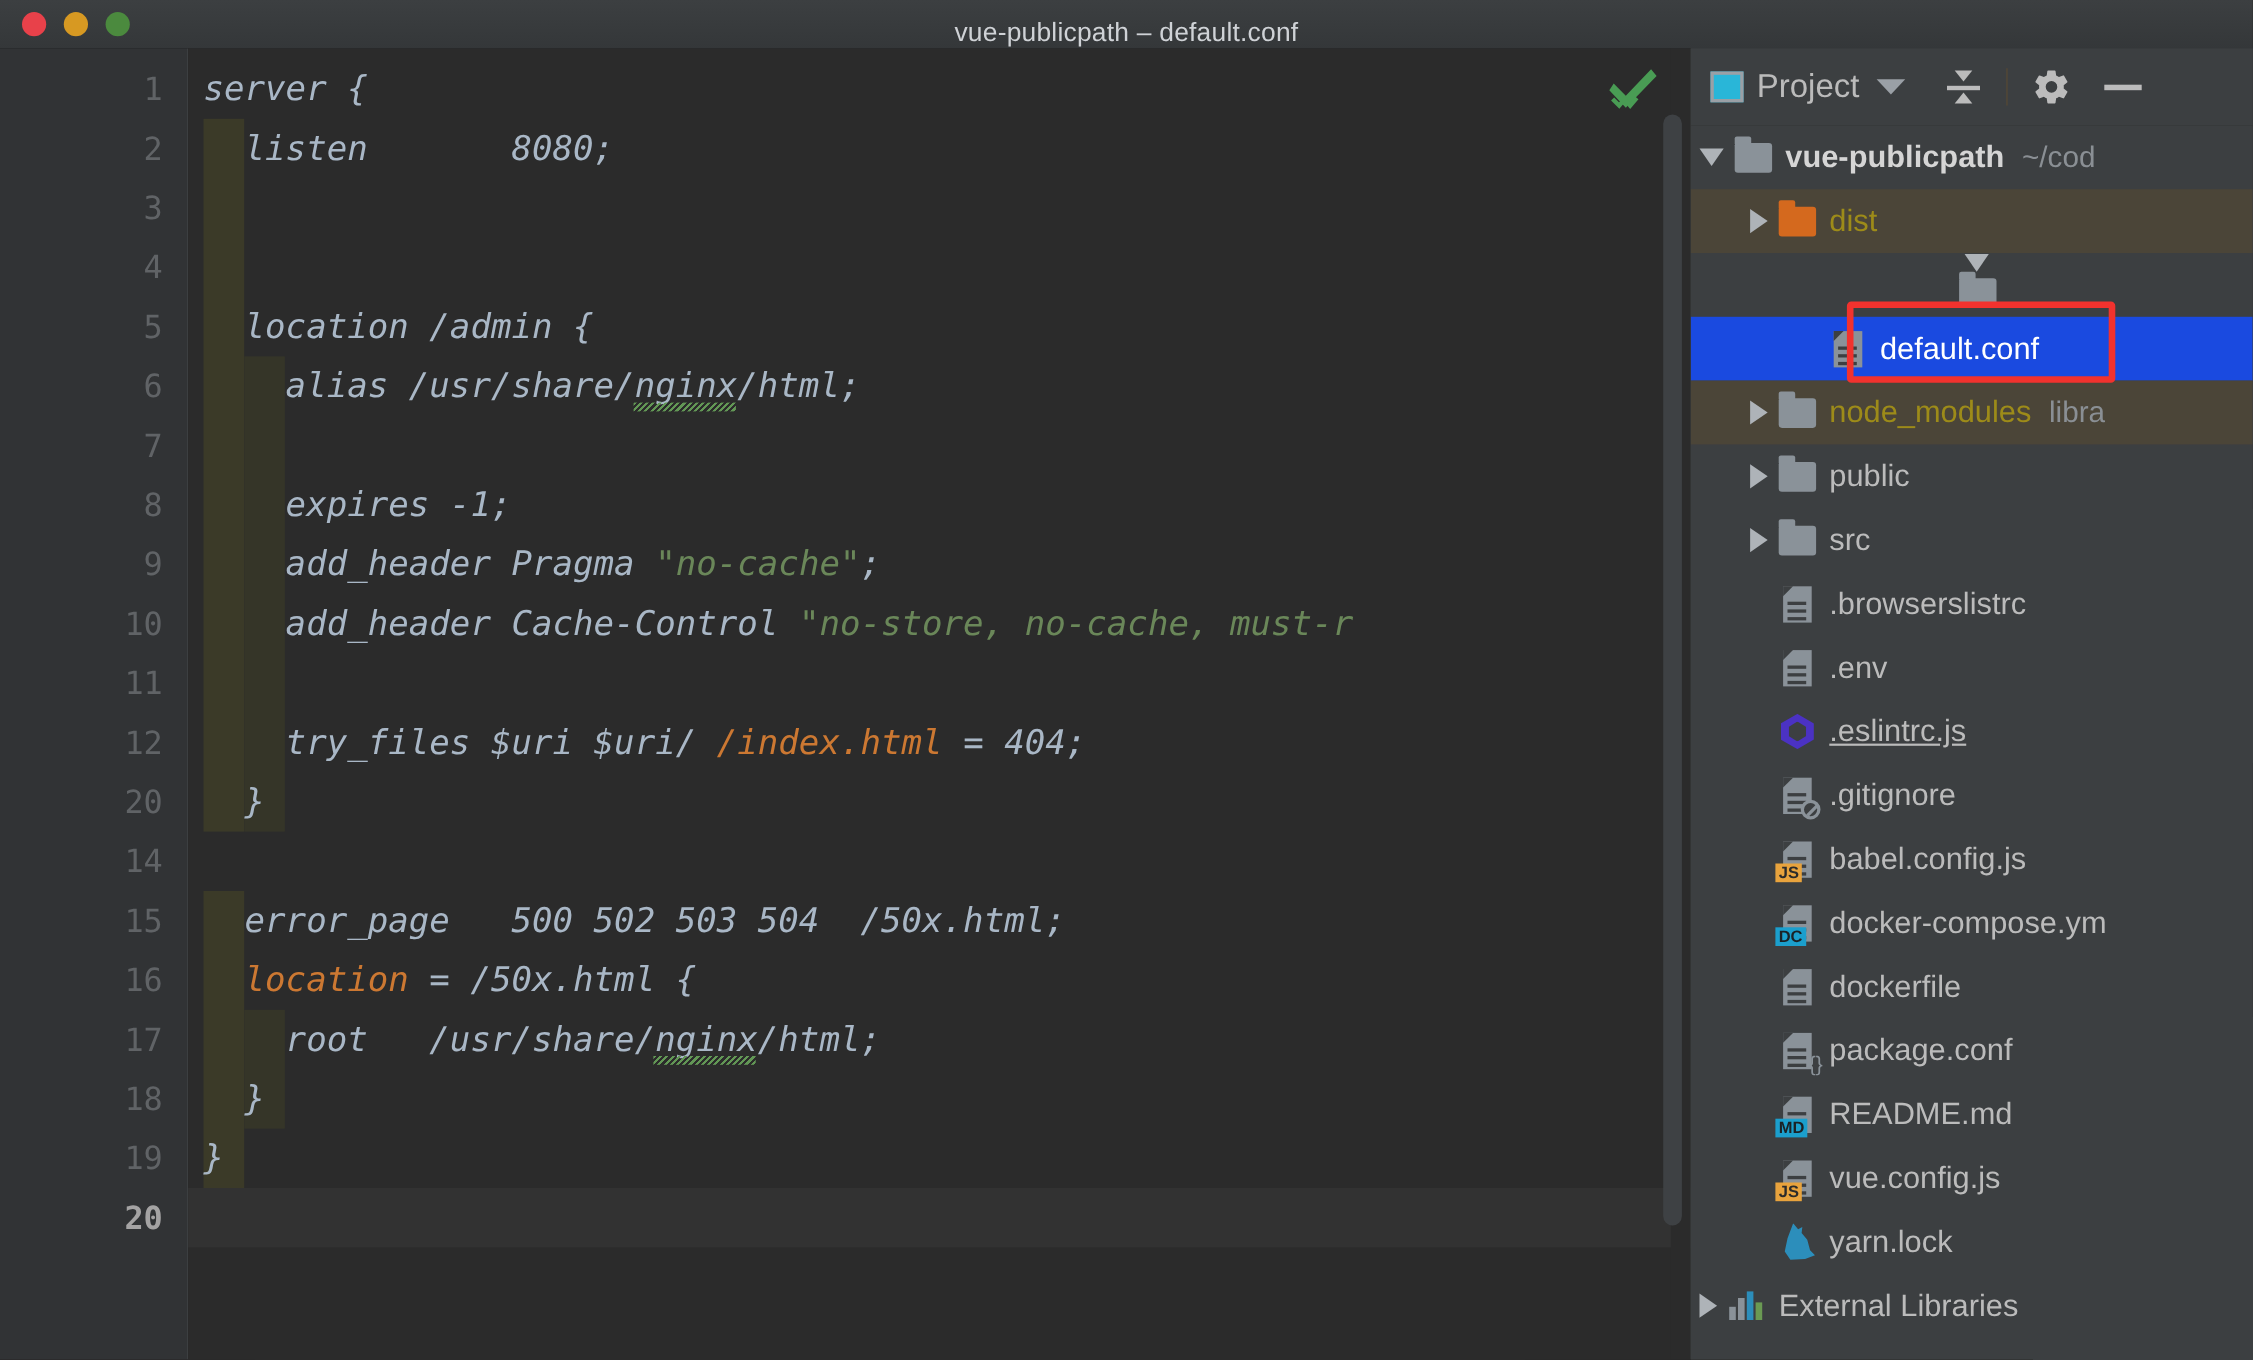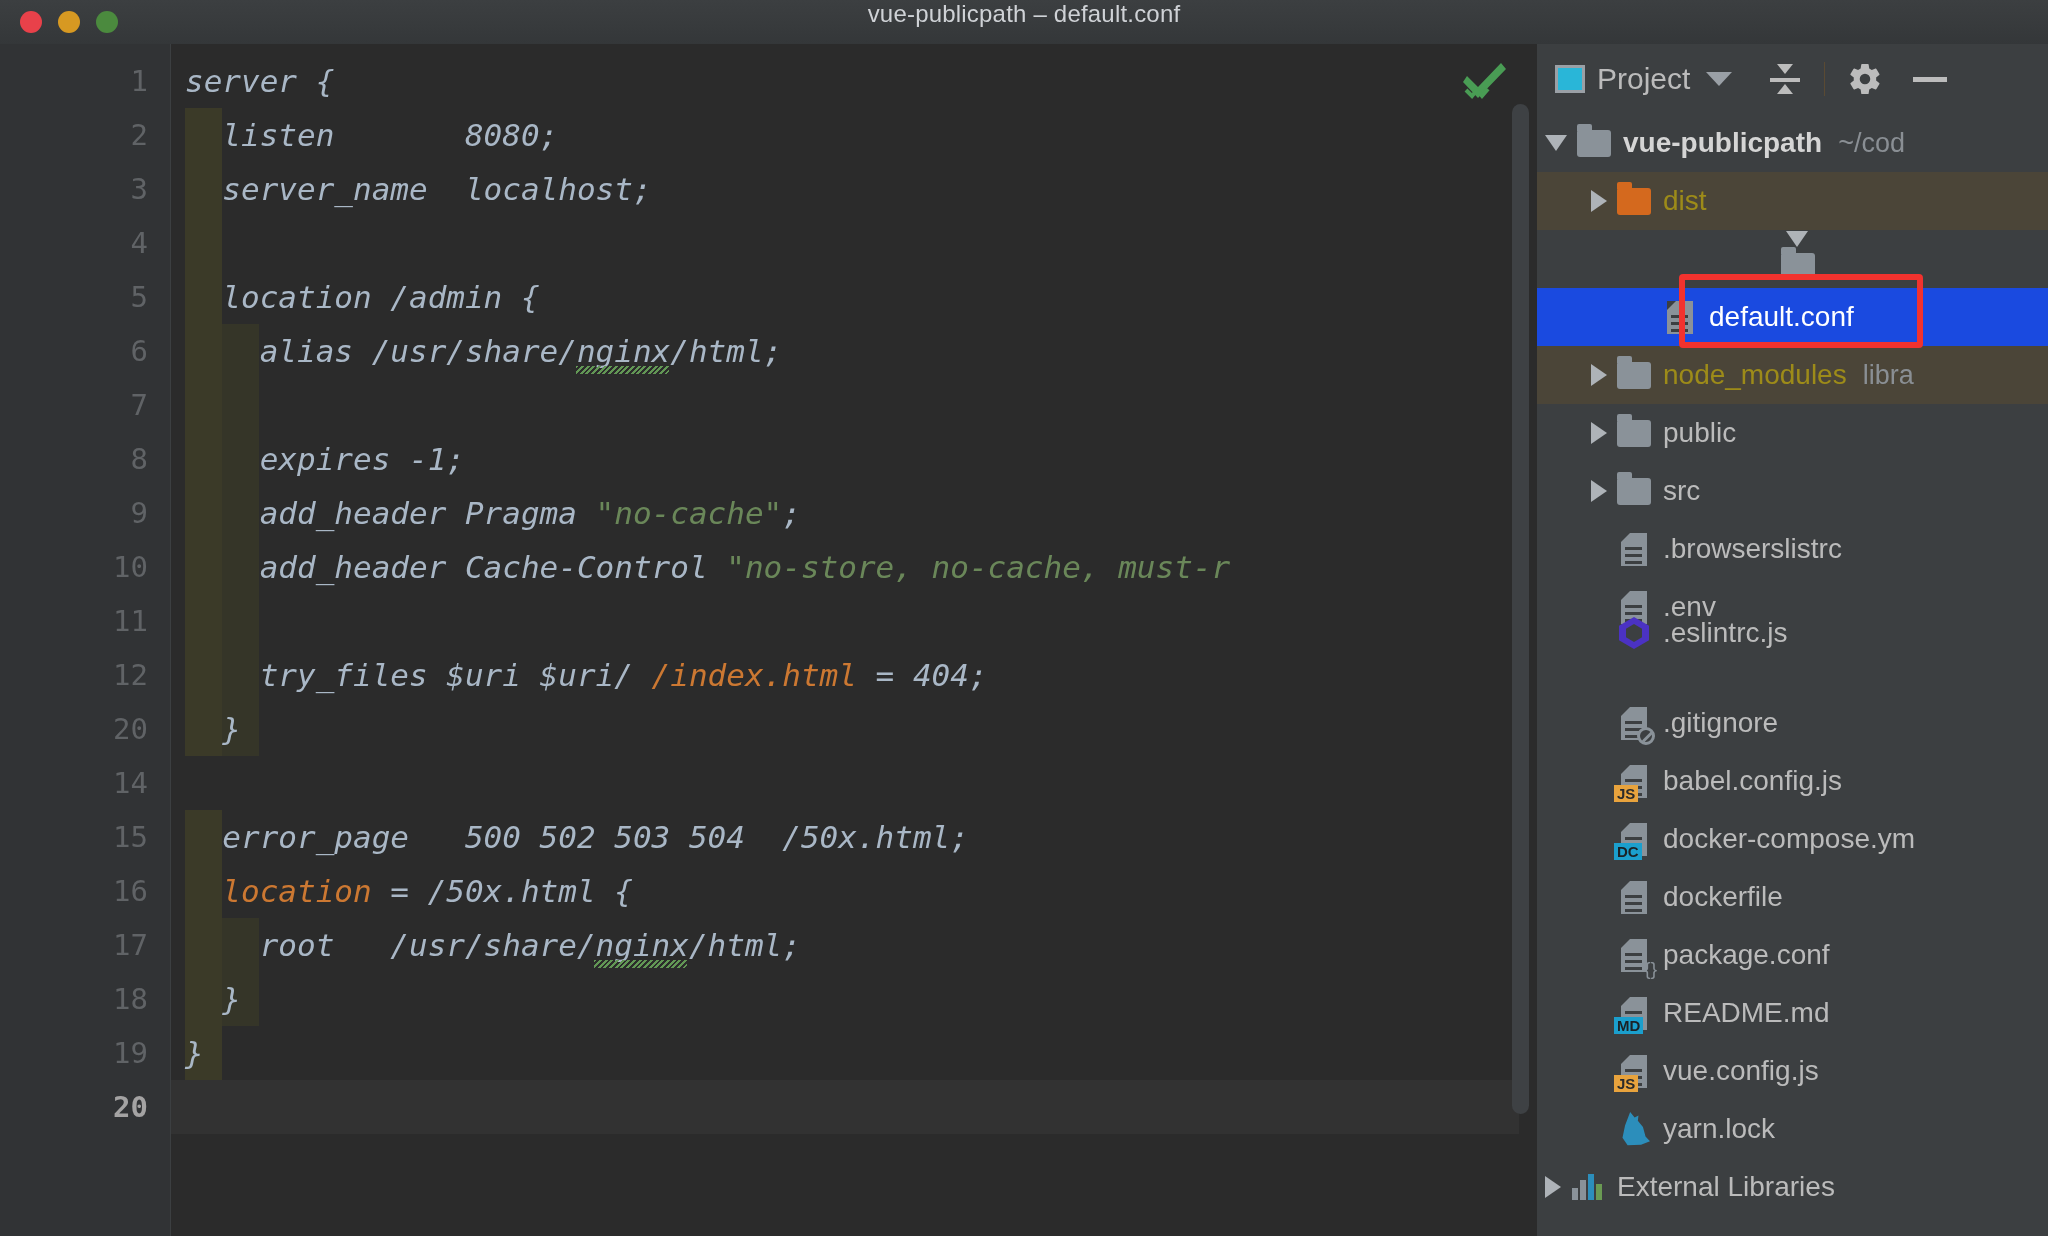--- a/index.html
+++ b/index.html
@@ -8,21 +8,21 @@
     font-family:"Liberation Sans", sans-serif;
     -webkit-font-smoothing:antialiased;
   }
   #app{position:relative;width:2048px;height:1236px;background:#2b2b2b;}
 
   
   .titlebar{
     position:absolute;left:0;top:0;width:2048px;height:44px;
     background:linear-gradient(#3c3f41,#343739);
     border-bottom:1px solid #23262a;
-    display:flex;align-items:flex-start;
+    display:flex;align-items:flex-end;
   }
   .lights{position:absolute;left:20px;top:50%;transform:translateY(-50%);display:flex;gap:16px;}
   .light{width:22px;height:22px;border-radius:50%;}
   .light.red{background:#e8414a;}
   .light.yellow{background:#d79922;}
   .light.green{background:#4b8a3e;}
   .title{
     width:100%;text-align:center;color:#cfd2d6;font-size:24px;letter-spacing:.2px;
   }
 
@@ -232,21 +232,20 @@
           <div class="gutter-num active" style="top: 1036px;">20</div>
         </div>
       <div class="codearea" id="codearea">
           <div class="curline" style="top: 1036px;"></div>
           <div class="iguide" style="top: 64px; height: 648px; left: 14px; width: 37.2px;"></div>
           <div class="iguide l2" style="top: 280px; height: 432px; left: 51.2px; width: 37.2px;"></div>
           <div class="iguide" style="top: 766px; height: 270px; left: 14px; width: 37.2px;"></div>
           <div class="iguide l2" style="top: 874px; height: 108px; left: 51.2px; width: 37.2px;"></div>
           <div class="line" style="top: 10px;"><span class="txt">server {</span></div>
           <div class="line" style="top: 64px;"><span class="txt">  listen       8080<span class="s-punc">;</span></span></div>
-          <div class="line" style="top: 118px;"><span class="txt">  server_name  localhost<span class="s-punc">;</span></span></div>
           <div class="line" style="top: 226px;"><span class="txt">  location /admin {</span></div>
           <div class="line" style="top: 280px;"><span class="txt">    alias /usr/share/nginx/html<span class="s-punc">;</span></span></div>
           <div class="line" style="top: 388px;"><span class="txt">    expires -1<span class="s-punc">;</span></span></div>
           <div class="line" style="top: 442px;"><span class="txt">    add_header Pragma <span class="s-str">"no-cache"</span><span class="s-punc">;</span></span></div>
           <div class="line" style="top: 496px;"><span class="txt">    add_header Cache-Control <span class="s-str">"no-store, no-cache, must-r</span></span></div>
           <div class="line" style="top: 604px;"><span class="txt">    try_files $uri $uri/ <span class="s-key">/index.html</span> = 404<span class="s-punc">;</span></span></div>
           <div class="line" style="top: 658px;"><span class="txt">  }</span></div>
           <div class="line" style="top: 766px;"><span class="txt">  error_page   500 502 503 504  /50x.html<span class="s-punc">;</span></span></div>
           <div class="line" style="top: 820px;"><span class="txt">  <span class="s-key">location</span> = /50x.html {</span></div>
           <div class="line" style="top: 874px;"><span class="txt">    root   /usr/share/nginx/html<span class="s-punc">;</span></span></div>
@@ -366,21 +365,21 @@
             <span class="twist none"></span>
             <span class="ticon">
               <span class="doc" style="overflow:visible">
                 <i class="ln" style="top:14px"></i>
                 <i class="ln" style="top:21px"></i>
                 <i class="ln" style="top:28px"></i>
               </span>
             </span>
             <span class="tlabel">.env</span>
           </div>
-          <div class="trow" style="top: 490px;">
+          <div class="trow" style="top: 522px; text-decoration: underline;">
             <span style="flex: 0 0 auto; width: 46px; height: 1px;"></span>
             <span class="twist none"></span>
             <span class="ticon">
               <span class="eslint-hex"></span>
             </span>
             <span class="tlabel">.eslintrc.js</span>
           </div>
           <div class="trow" style="top: 580px;">
             <span style="flex: 0 0 auto; width: 46px; height: 1px;"></span>
             <span class="twist none"></span>

